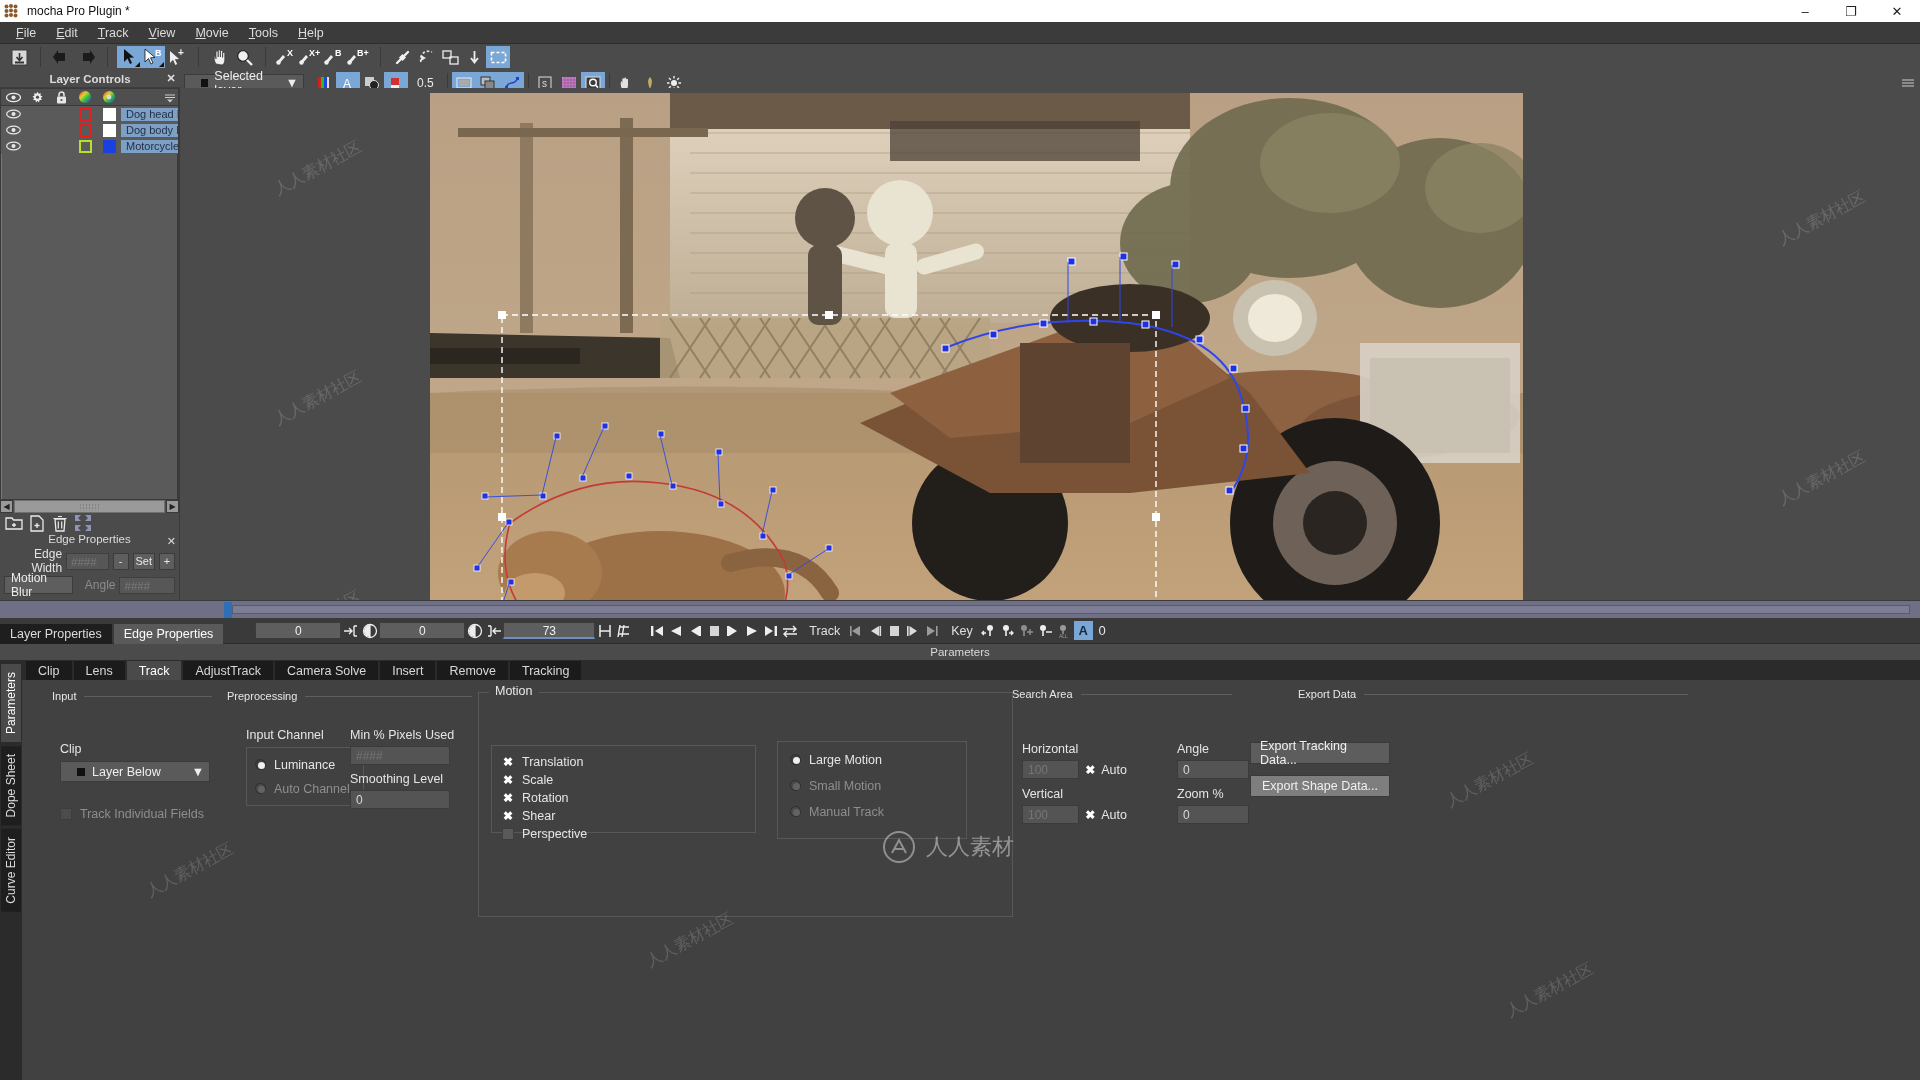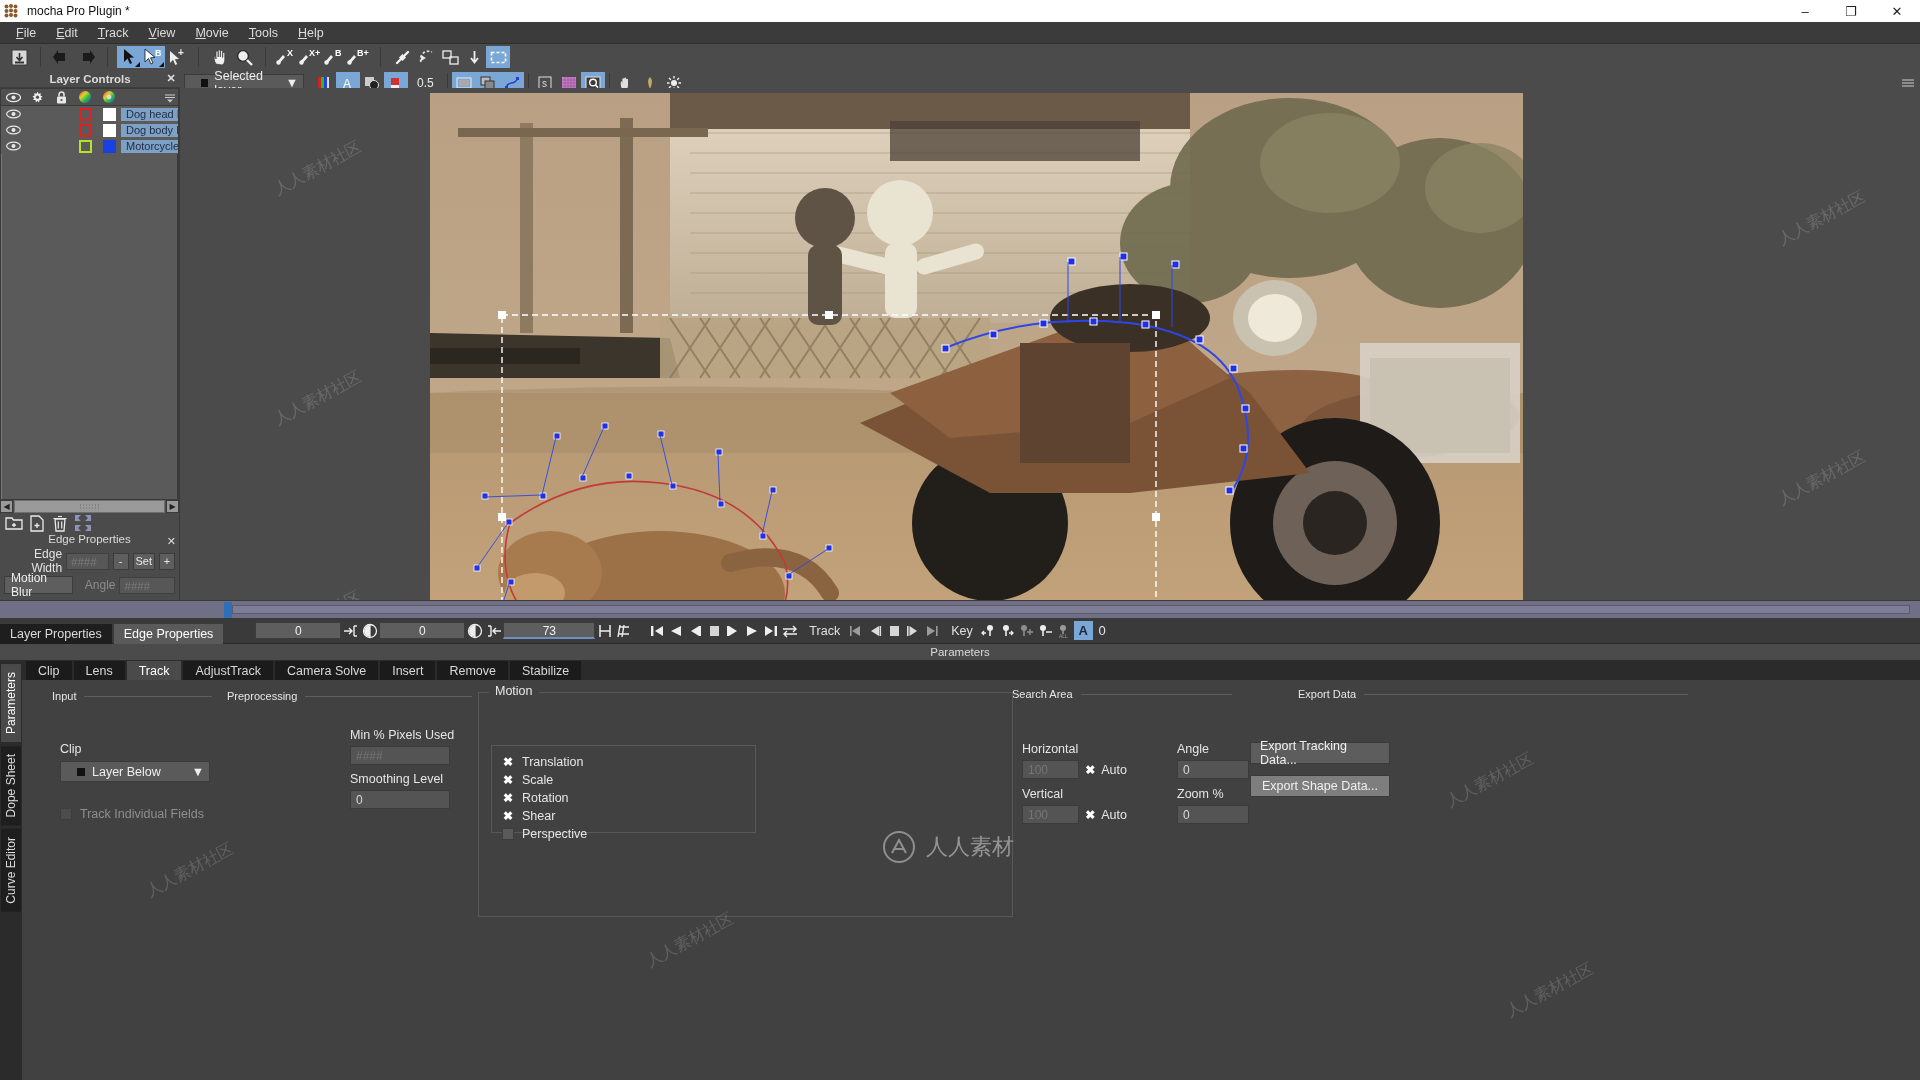--- a/index.html
+++ b/index.html
@@ -950,21 +950,21 @@
 
     <div class="paramsarea">
       <div class="ptabs">
         <div class="ptab">Clip</div>
         <div class="ptab">Lens</div>
         <div class="ptab active">Track</div>
         <div class="ptab">AdjustTrack</div>
         <div class="ptab">Camera Solve</div>
         <div class="ptab">Insert</div>
         <div class="ptab">Remove</div>
-        <div class="ptab">Stabilize</div>
+        <div class="ptab">Tracking</div>
       </div>
 
       <div class="pbody">
 
         <div style="display:flex;align-items:center;position:absolute;left:30px;top:10px;width:160px">
           <span class="grouplabel">Input</span>
           <span class="hline"></span>
         </div>
 
         <div style="display:flex;align-items:center;position:absolute;left:205px;top:10px;width:245px">
@@ -988,20 +988,33 @@
             <span style="width:8px;height:8px;background:#111;display:inline-block;margin-right:7px"></span>
             <span>Layer Below</span>
             <span class="car">▼</span>
           </div>
           <div class="rowitem" style="margin-top:24px">
             <span class="chk off2"></span>
             <span class="lab dim">Track Individual Fields</span>
           </div>
         </div>
 
+        <div style="position:absolute;left:224px;top:48px;width:120px">
+          <div class="lab" style="margin-bottom:5px">Input Channel</div>
+          <div style="border:1px solid #585858;padding:9px 8px;width:118px">
+            <div class="rowitem" style="margin-bottom:9px">
+              <span class="radio on"></span>
+              <span class="lab">Luminance</span>
+            </div>
+            <div class="rowitem">
+              <span class="radio off"></span>
+              <span class="lab dim">Auto Channel</span>
+            </div>
+          </div>
+        </div>
 
         <div style="position:absolute;left:328px;top:48px;width:105px">
           <div class="lab" style="margin-bottom:4px">Min % Pixels Used</div>
           <div class="tinp dim" style="width:100px">####</div>
           <div class="lab" style="margin:7px 0 4px 0">Smoothing Level</div>
           <div class="tinp" style="width:100px">0</div>
         </div>
 
         <div class="fieldset" style="left:456px;top:12px;width:535px;height:225px">
           <span class="legend">Motion</span>
@@ -1022,20 +1035,34 @@
             <div class="rowitem" style="margin-bottom:3px">
               <span class="chk on">✖</span>
               <span class="lab">Shear</span>
             </div>
             <div class="rowitem">
               <span class="chk off"></span>
               <span class="lab">Perspective</span>
             </div>
           </div>
 
+          <div style="position:absolute;left:298px;top:48px;border:1px solid #585858;width:190px;height:98px;padding:10px 12px">
+            <div class="rowitem" style="margin-bottom:11px">
+              <span class="radio on"></span>
+              <span class="lab">Large Motion</span>
+            </div>
+            <div class="rowitem" style="margin-bottom:11px">
+              <span class="radio off"></span>
+              <span class="lab dim">Small Motion</span>
+            </div>
+            <div class="rowitem">
+              <span class="radio off"></span>
+              <span class="lab dim">Manual Track</span>
+            </div>
+          </div>
         </div>
 
         <div style="position:absolute;left:1000px;top:62px;width:220px">
           <div style="display:flex;gap:22px">
             <div style="width:105px">
               <div class="lab" style="margin-bottom:4px">Horizontal</div>
               <div style="display:flex;align-items:center;gap:6px">
                 <span class="tinp dim" style="width:72px">100</span>
                 <span class="chk on">✖</span>
                 <span class="lab">Auto</span>

